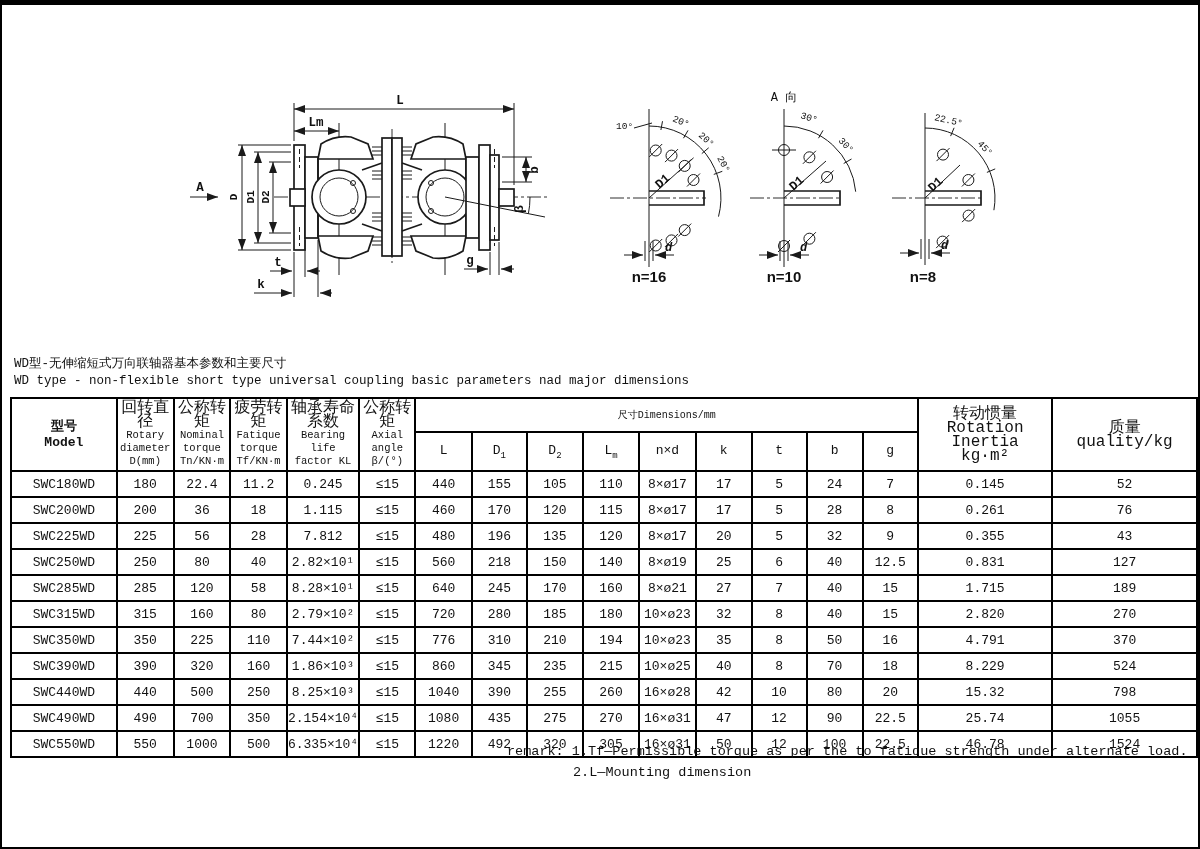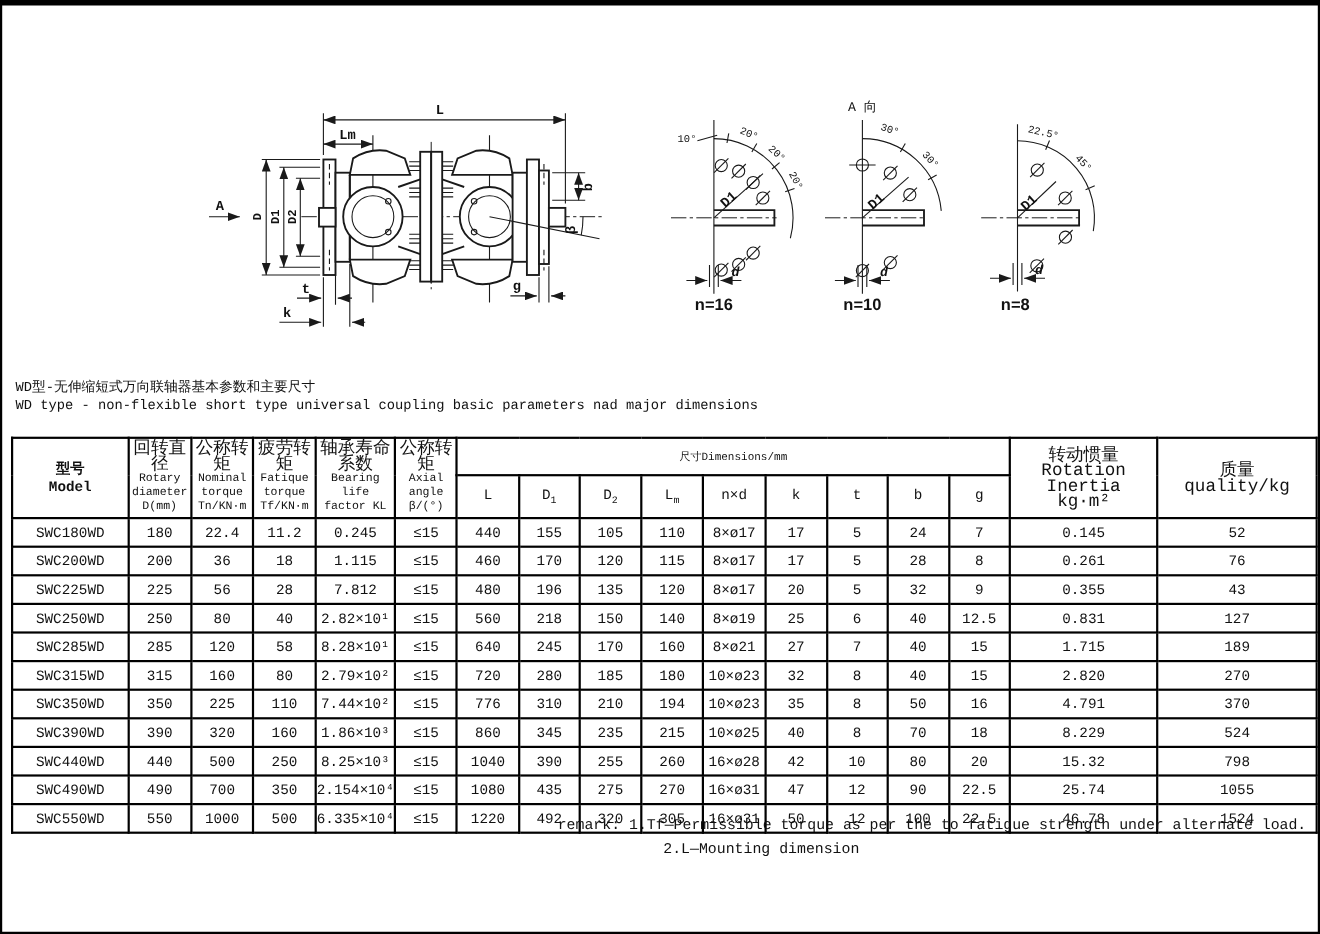--- a/index.html
+++ b/index.html
@@ -18,40 +18,40 @@
   .drawing .ang{font-size:9.5px;}
   .drawing .cap{font-size:15px;font-weight:bold;font-family:"Liberation Sans","DejaVu Sans",sans-serif;}
   .drawing .dlab{font-size:12px;font-weight:bold;font-style:italic;}
   .drawing .vt{font-size:12px;}
   .o{stroke:#1a1a1a;stroke-width:1.7;fill:none;}
   .of{stroke:#1a1a1a;stroke-width:1.7;fill:#fff;}
   .t{stroke:#1a1a1a;stroke-width:1;fill:none;}
   .cl{stroke:#1a1a1a;stroke-width:0.9;fill:none;stroke-dasharray:14 3 3 3;}
   .dsh{stroke-dasharray:5 3;}
 
-  .titles{position:absolute;left:12px;top:339px;}
+  .titles{position:absolute;left:12px;top:351px;}
   .title-line{font-size:12.5px;line-height:17px;white-space:nowrap;}
 
   table.spec{position:absolute;left:8px;top:392px;border-collapse:collapse;table-layout:fixed;}
   table.spec th,table.spec td{border:2px solid #000;text-align:center;vertical-align:middle;padding:0;overflow:hidden;font-weight:normal;}
   table.spec td{font-size:13px;height:24px;white-space:nowrap;}
   .hc{font-size:16px;line-height:14px;}
   .he{font-size:10.5px;line-height:13px;}
   .hm{font-size:13px;line-height:16px;font-weight:bold;}
   .hd{font-size:13px;}
   .hd sub{font-size:9px;}
   .grp{font-size:10px;}
   tr.h1 th{height:32px;}
   tr.h2 th{height:37px;}
 
   .note-block{position:absolute;top:736px;font-size:13.5px;line-height:21px;white-space:nowrap;}
   .note-cn{left:12px;}
   .note-en{left:505px;}
   .note-indent-cn{margin-left:34px;}
-  .note-indent-en{margin-left:96px;}
+  .note-indent-en{margin-left:66px;}
 </style>
 </head>
 <body>
 
 <div class="page">
 
   <svg class="drawing" width="1200" height="350" viewBox="0 0 1200 350">
     <defs>
       <marker id="ae" markerWidth="11" markerHeight="8" refX="11" refY="4" orient="auto">
         <polygon points="0,0 11,4 0,8" fill="#1a1a1a"></polygon>

